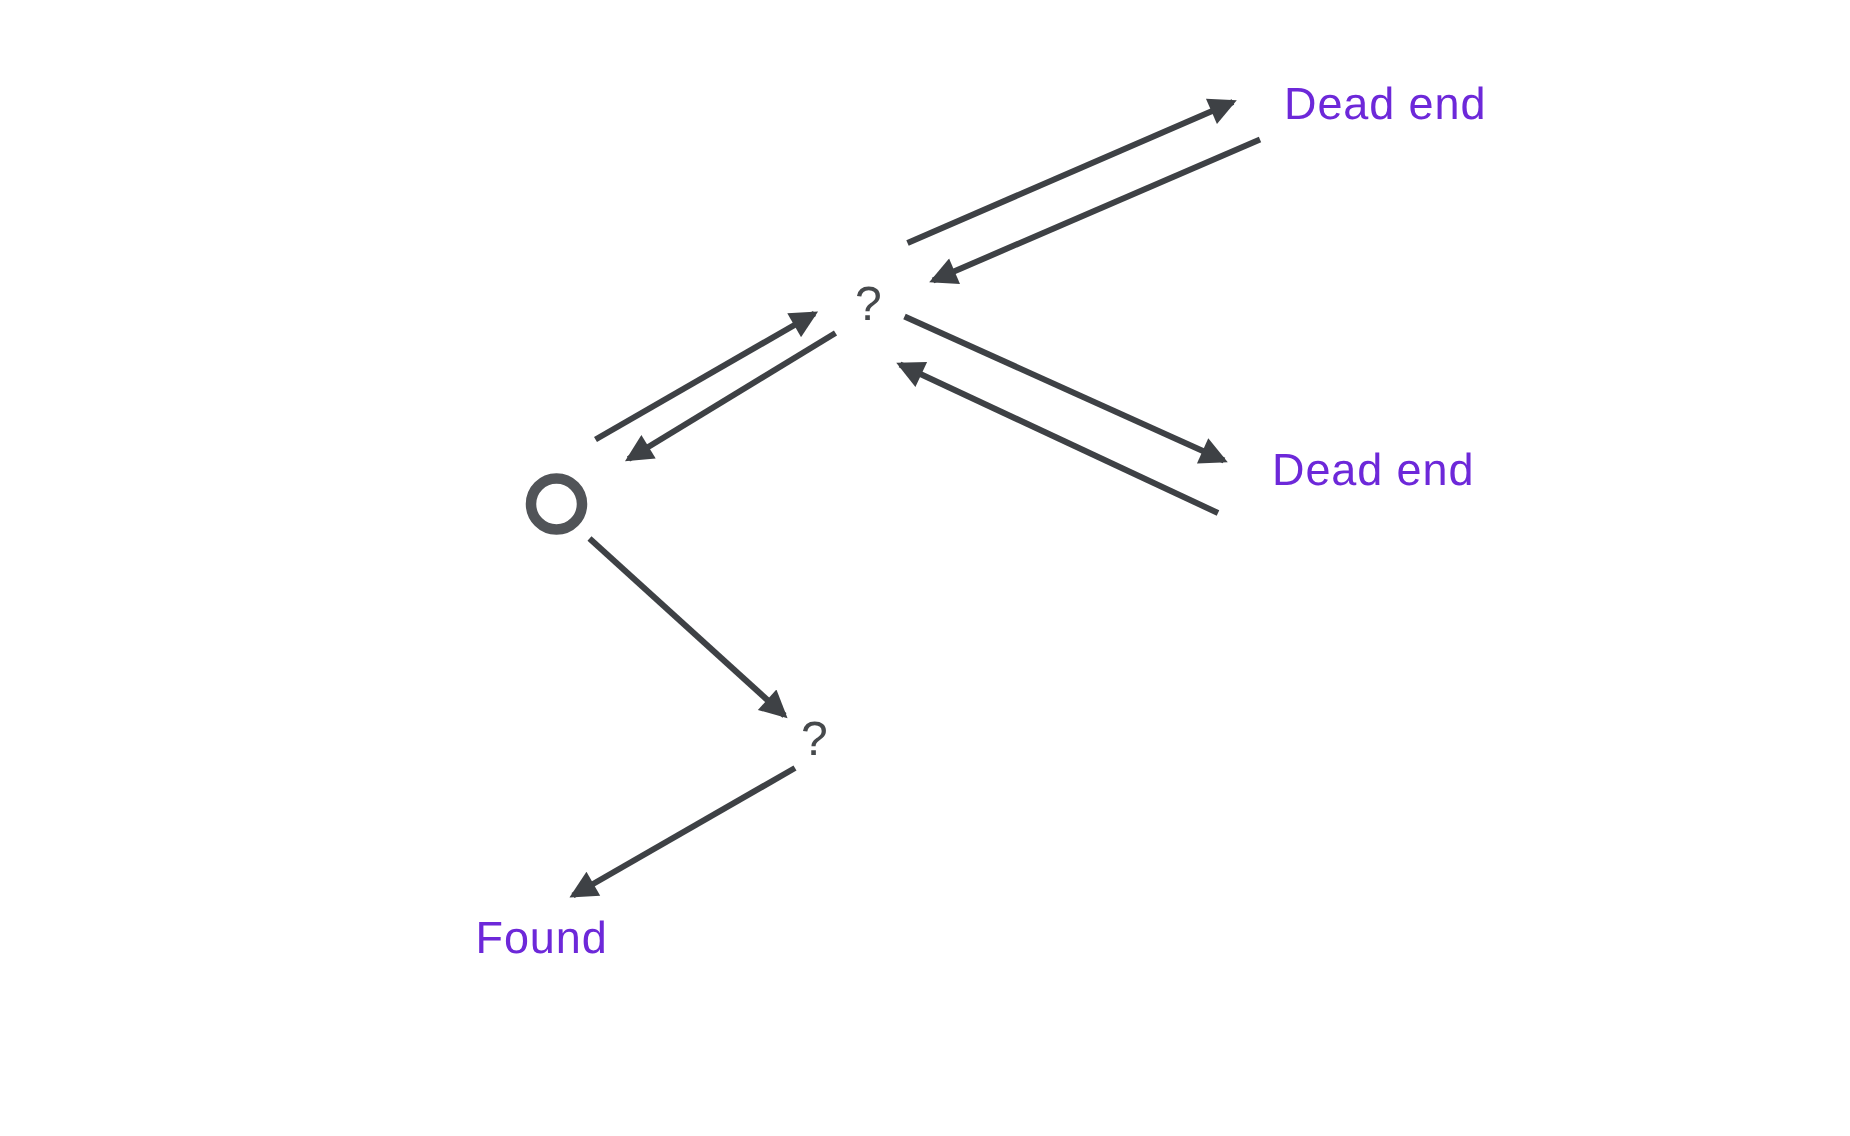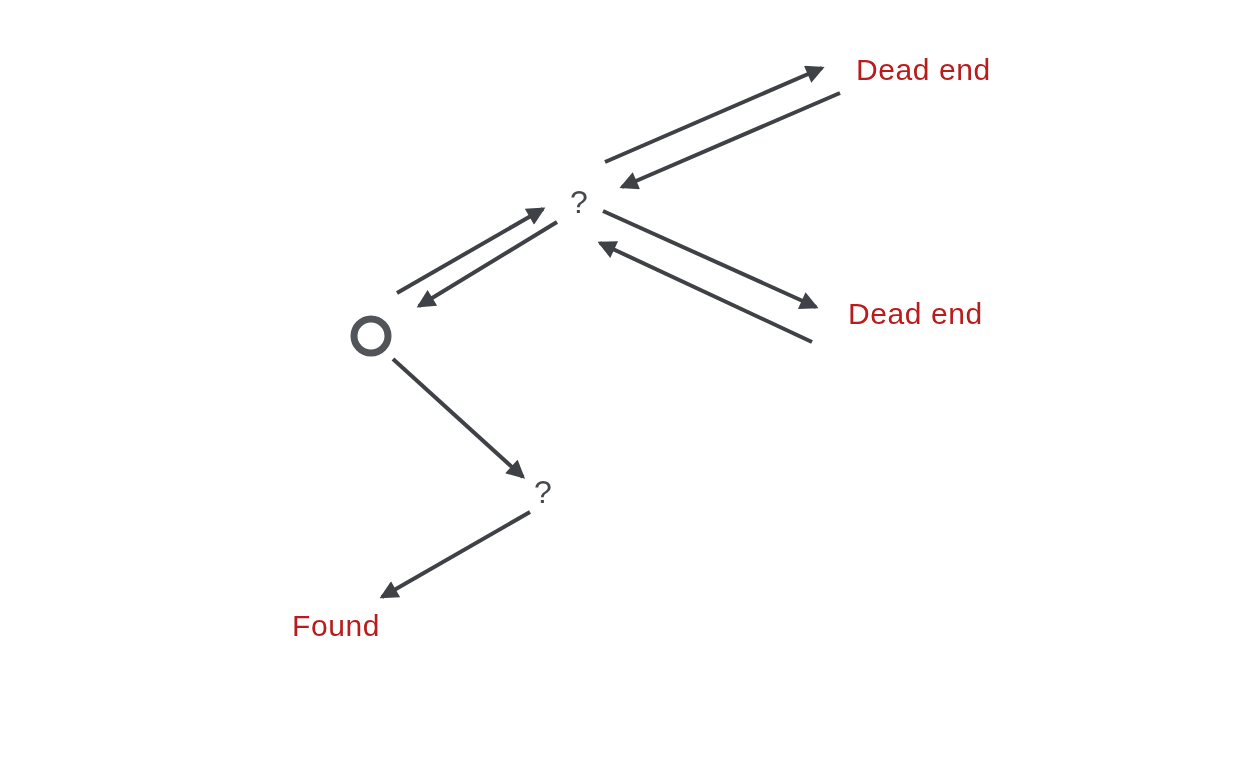--- a/index.html
+++ b/index.html
@@ -25,37 +25,37 @@
     stroke-width: 4;
     fill: none;
   }
   .node-circle {
     stroke: #515458;
     stroke-width: 7;
     fill: none;
   }
   .label {
     position: absolute;
-    color: #b91c1c;
+    color: #6d28d9;
     white-space: nowrap;
     user-select: none;
   }
   .label-big {
     font-size: 30px;
     letter-spacing: 0.6px;
     font-weight: 400;
   }
   .qmark {
     font-size: 32px;
     color: #46494c;
     font-weight: 400;
   }
   #label-dead-end-top   { left: 856px; top: 53px;  }
   #label-dead-end-right { left: 848px; top: 297px; }
-  #label-found          { left: 292px; top: 609px; }
+  #label-found          { left: 317px; top: 609px; }
   #label-question-top   { left: 570px; top: 184px; }
   #label-question-bottom{ left: 534px; top: 474px; }
 </style>
 </head>
 <body>
 
 <div class="stage">
 
   <svg width="1233" height="757" viewBox="0 0 1233 757">
     <defs>

